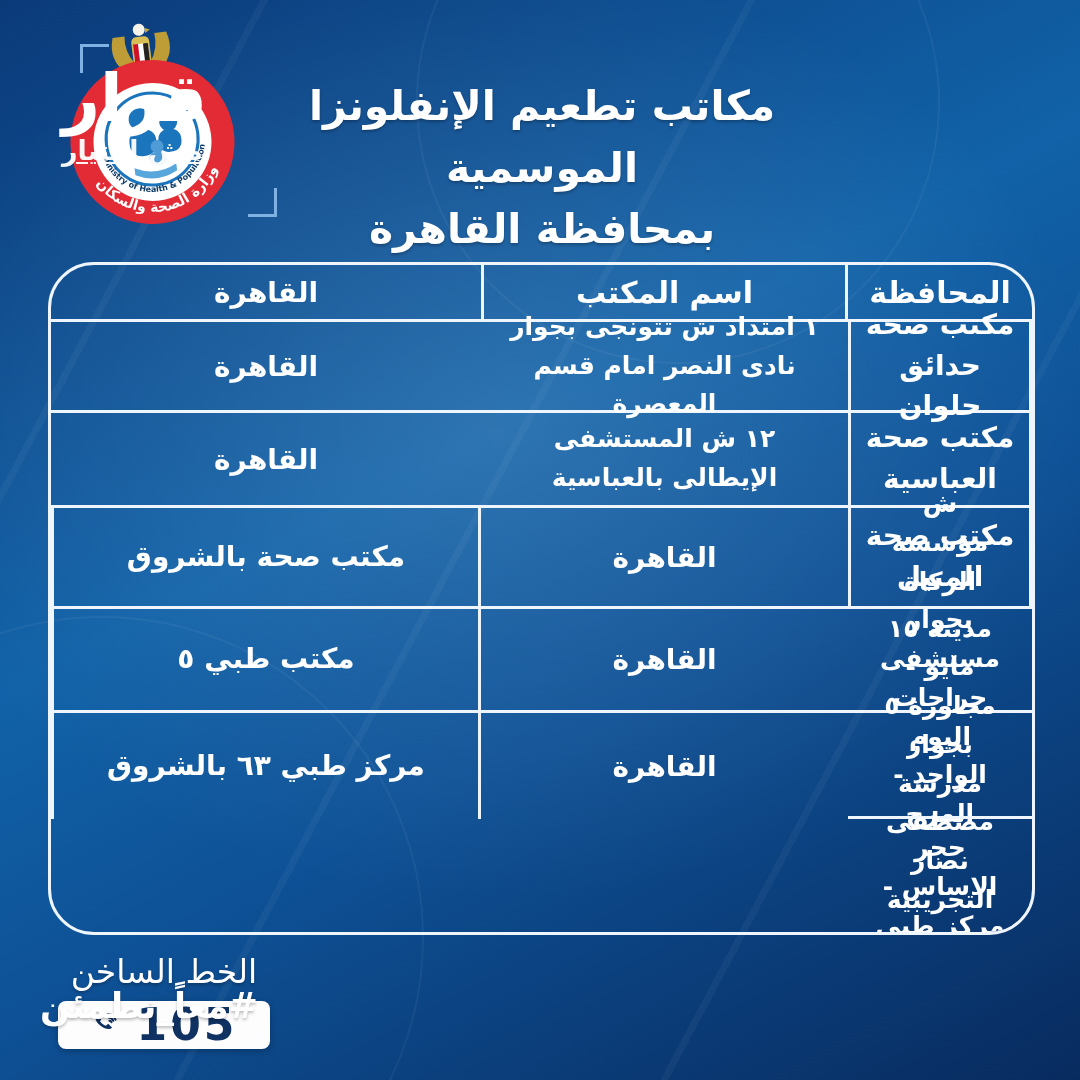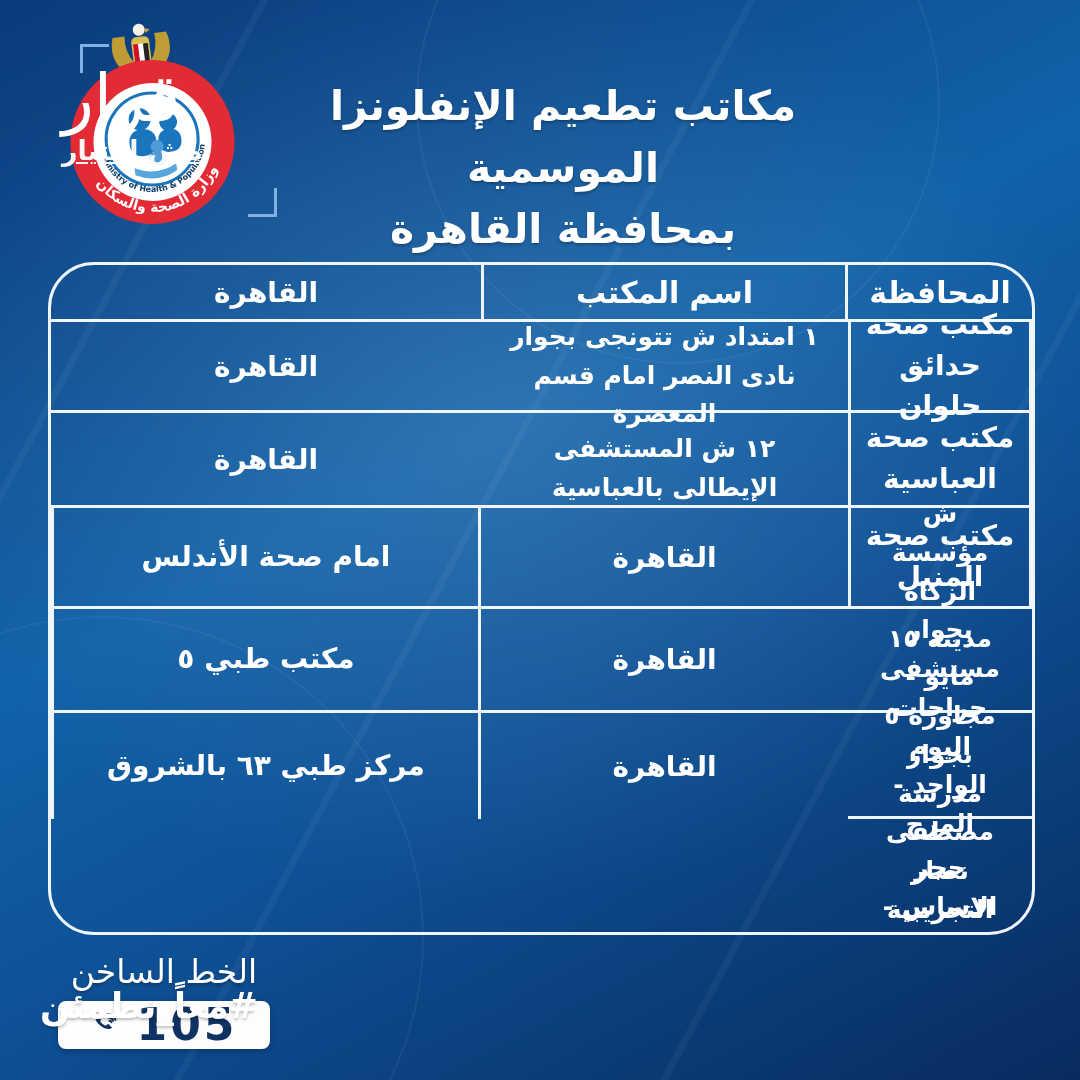--- a/index.html
+++ b/index.html
@@ -12,25 +12,25 @@
   }
   
   .streaks{position:absolute;inset:0;pointer-events:none;
     background:repeating-linear-gradient(118deg, transparent 0 230px, rgba(255,255,255,0.04) 230px 237px, transparent 237px 430px);}
   .deco-circle{position:absolute;border:2px solid rgba(255,255,255,0.05);border-radius:50%;pointer-events:none;}
   .deco-1{width:520px;height:520px;right:140px;top:-160px;}
   .deco-2{width:640px;height:640px;left:-220px;bottom:-180px;}
 
   
   .logo{position:absolute;left:46px;top:18px;width:212px;height:208px;}
-  .title{position:absolute;top:76px;right:222px;width:590px;text-align:center;
+  .title{position:absolute;top:76px;right:243px;width:590px;text-align:center;
     font-size:41px;font-weight:bold;line-height:1.5;text-shadow:0 2px 3px rgba(0,0,0,0.25);}
   .slogan{position:absolute;top:64px;left:62px;width:185px;text-align:left;direction:rtl;}
   .slogan .s1{font-size:37px;font-weight:bold;line-height:1.1;}
-  .slogan .s2{font-size:66px;font-weight:400;line-height:1.05;letter-spacing:-1px;}
+  .slogan .s2{font-size:66px;font-weight:700;line-height:1.05;letter-spacing:-1px;}
   .slogan .s3{font-size:27px;font-weight:600;opacity:.95;line-height:1.3;text-decoration:underline;}
   .bracket{position:absolute;width:26px;height:26px;border-color:#7fb2e2;pointer-events:none;}
   .bracket-tr{left:80px;top:44px;border-top:3px solid #7fb2e2;border-left:3px solid #7fb2e2;}
   .bracket-bl{left:248px;top:188px;border-bottom:3px solid #7fb2e2;border-right:3px solid #7fb2e2;}
 
   
   .offices-table{
     position:absolute;top:262px;right:45px;width:987px;height:673px;box-sizing:border-box;
     border:3px solid #eef5fc;border-radius:46px;overflow:hidden;
     display:grid;grid-template-columns:184px 367px 1fr;
@@ -41,21 +41,21 @@
     box-sizing:border-box;border-bottom:3px solid #eef5fc;padding:4px 14px;}
   .cell.col-office,.cell.col-address{border-left:0;}
   .cell.col-gov,.cell.col-office{border-left:3px solid #eef5fc;}
   .cell.col-gov{border-left:0;border-right:0;}
   
   .cell.col-office{border-right:3px solid #eef5fc;border-left:3px solid #eef5fc;}
   .row-last{border-bottom:none !important;}
   .th{font-size:30px;font-weight:bold;}
   .td-gov{font-size:28px;font-weight:bold;}
   .td-office{font-size:28px;font-weight:bold;line-height:1.45;}
-  .td-address{font-size:25px;font-weight:bold;line-height:1.55;padding:10px 26px;margin-top:20px;}
+  .td-address{font-size:25px;font-weight:bold;line-height:1.55;padding:10px 26px;}
 
   
   .hotline{position:absolute;left:48px;top:952px;width:232px;text-align:center;}
   .hotline-label{font-size:33px;font-weight:normal;margin-bottom:10px;text-shadow:0 2px 3px rgba(0,0,0,0.25);}
   .hotline-box{direction:ltr;background:#fdfdfd;border-radius:8px;height:48px;width:212px;margin:0 auto;
     display:flex;align-items:center;justify-content:center;gap:16px;box-shadow:0 2px 6px rgba(0,0,0,0.25);}
   .hotline-number{font-size:44px;font-weight:bold;color:#0f3263;letter-spacing:3px;line-height:1;}
   .hashtag{position:absolute;left:40px;top:986px;width:260px;text-align:left;direction:rtl;
     font-size:35px;font-weight:bold;text-shadow:0 2px 3px rgba(0,0,0,0.25);}
   .hashtag-inner{display:inline-block;}
@@ -133,21 +133,21 @@
   <div class="cell col-address td-address">١ امتداد ش تتونجى بجوار نادى النصر امام قسم المعصرة</div>
 
   <div class="cell col-gov td-gov">القاهرة</div>
   <div class="cell col-office td-office">مكتب صحة العباسية</div>
   <div class="cell col-address td-address">١٢ ش المستشفى الإيطالى بالعباسية</div>
 
   <div class="cell col-gov td-gov">القاهرة</div>
   <div class="cell col-office td-office">مكتب صحة المنيل</div>
 
   <div class="cell col-gov td-gov">القاهرة</div>
-  <div class="cell col-office td-office">امام صحة الأندلس</div>
+  <div class="cell col-office td-office">مكتب صحة بالشروق</div>
   <div class="cell col-address td-address">ش مؤسسة الزكاة بجوار مستشفى جراحات اليوم الواحد - المرج</div>
 
   <div class="cell col-gov td-gov">القاهرة</div>
   <div class="cell col-office td-office">مكتب طبي ٥</div>
   <div class="cell col-address td-address">مدينة ١٥ مايو - مجاورة ٥ بجوار مدرسة مصطفى نصار التجريبية</div>
 
   <div class="cell col-gov td-gov row-last">القاهرة</div>
   <div class="cell col-office td-office row-last">مركز طبي ٦٣ بالشروق</div>
   <div class="cell col-address td-address row-last">حجر الاساس - مركز طبى ٦٣ متر</div>
 </div>

